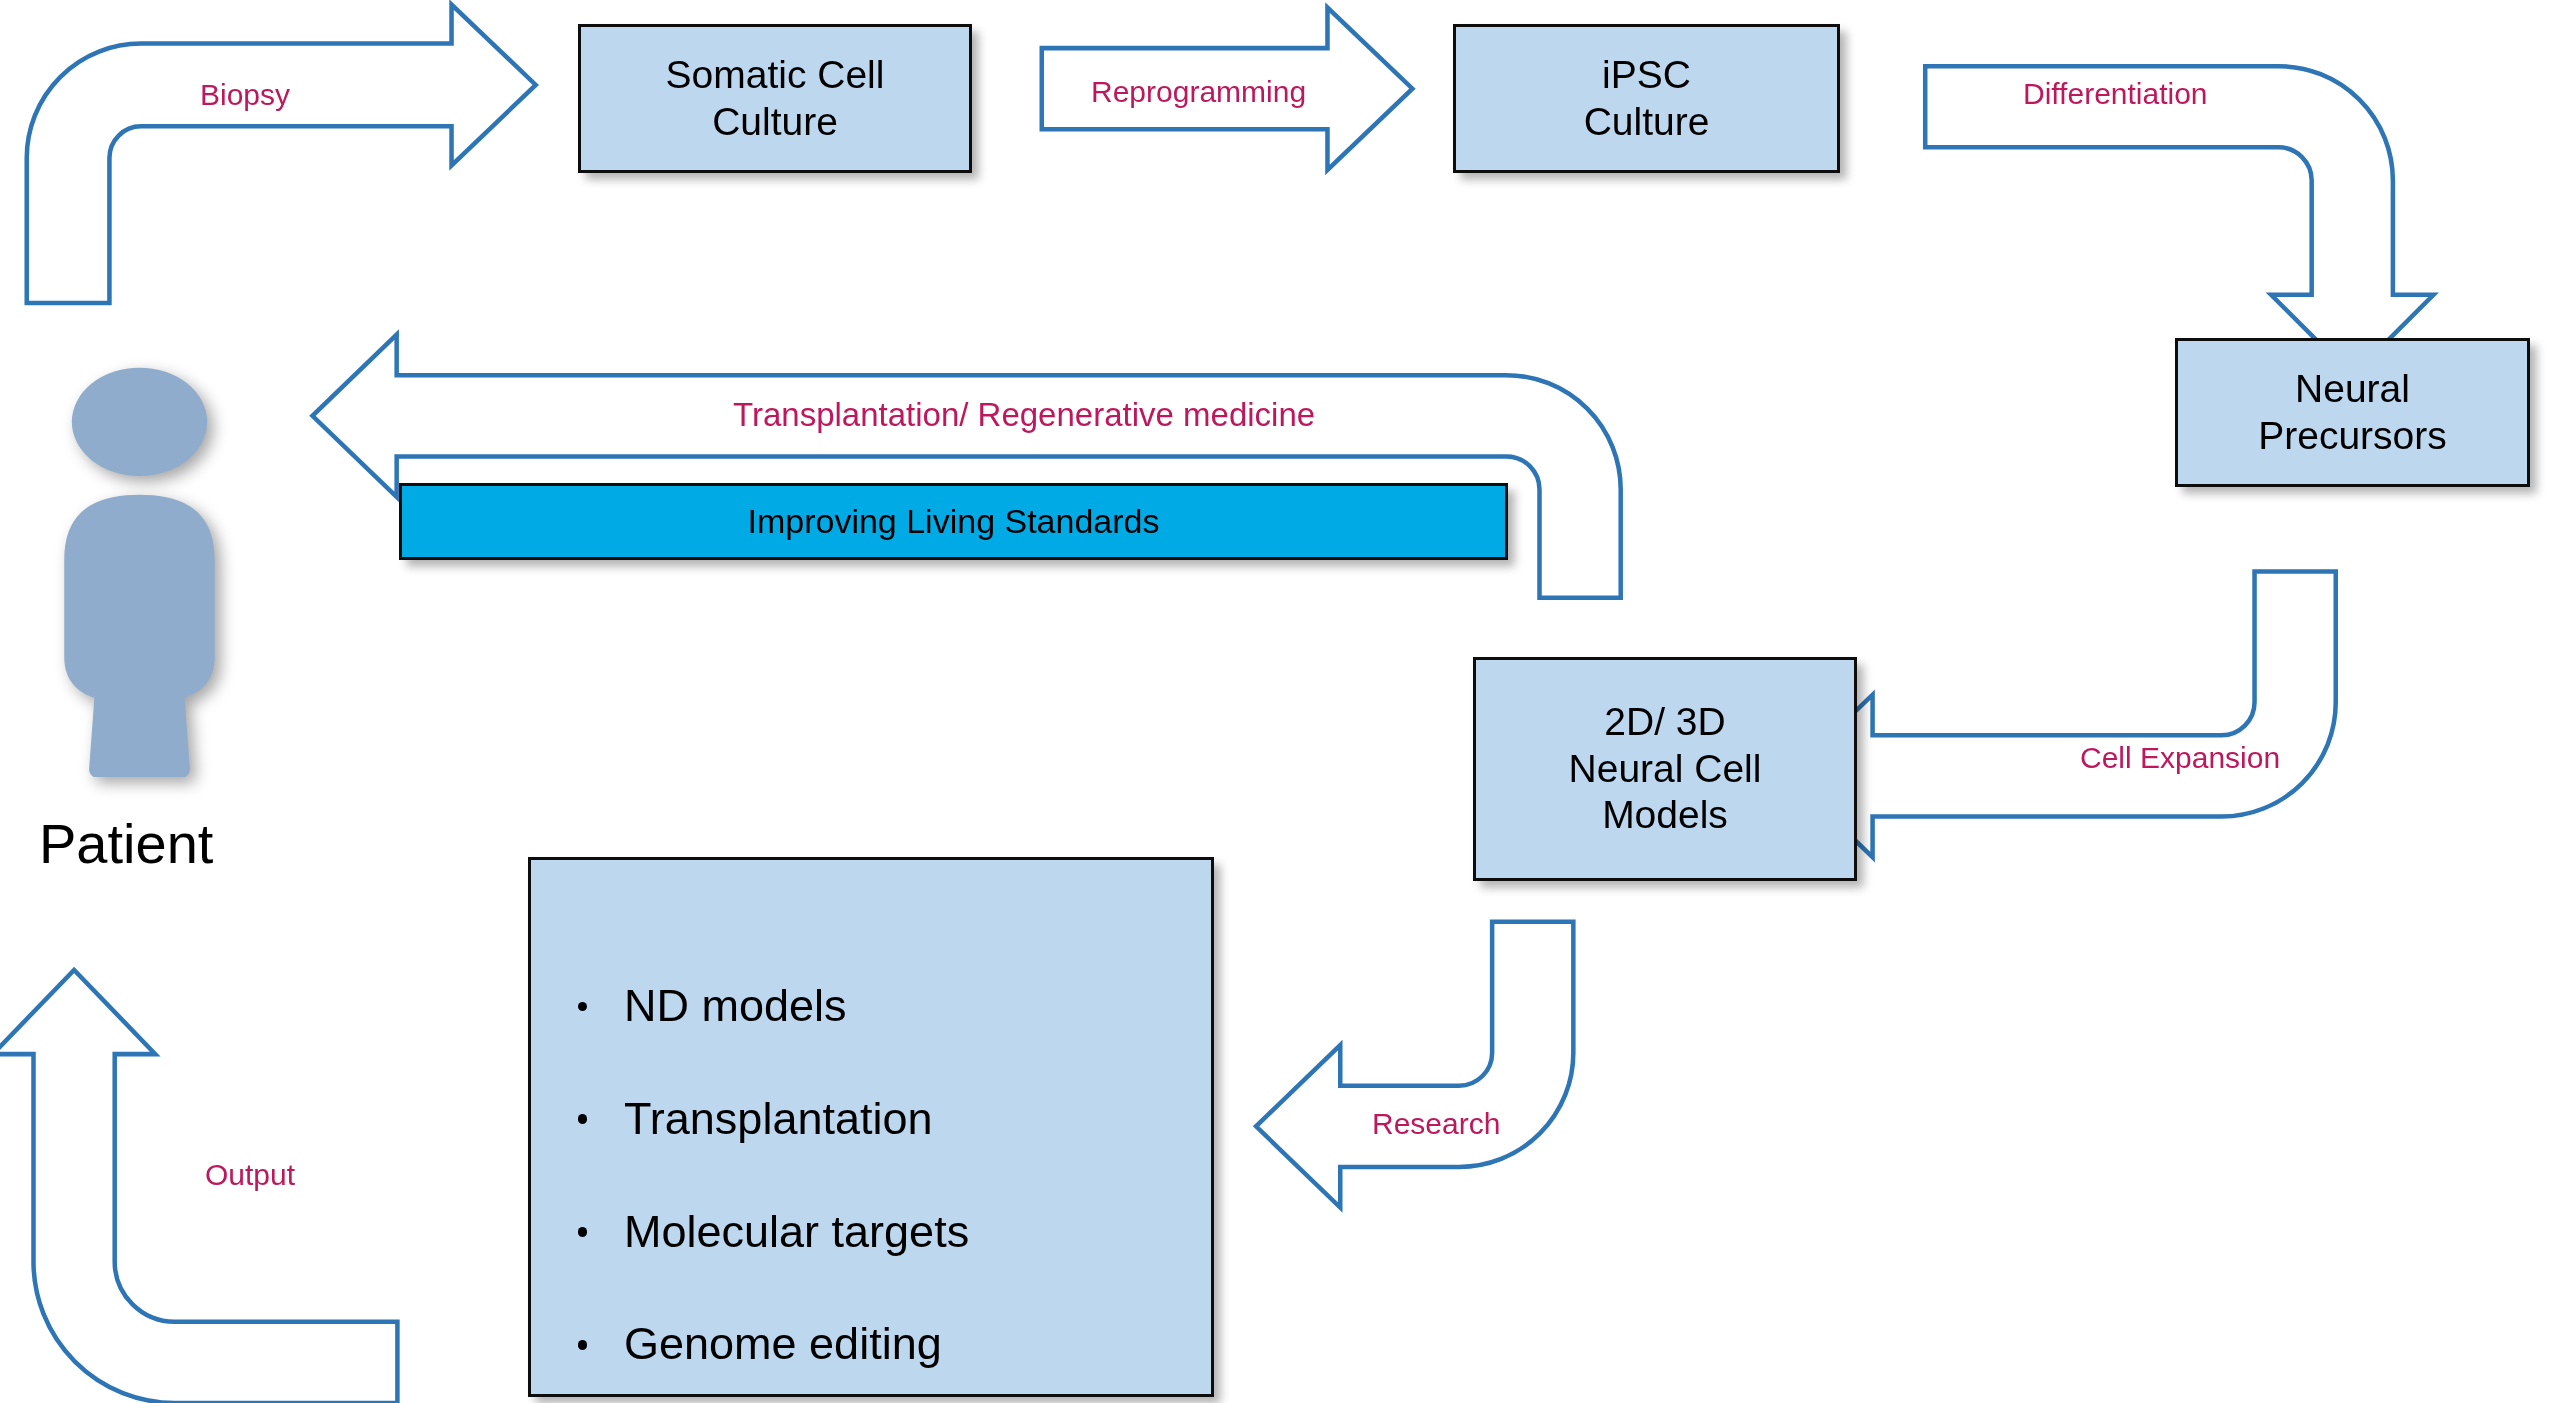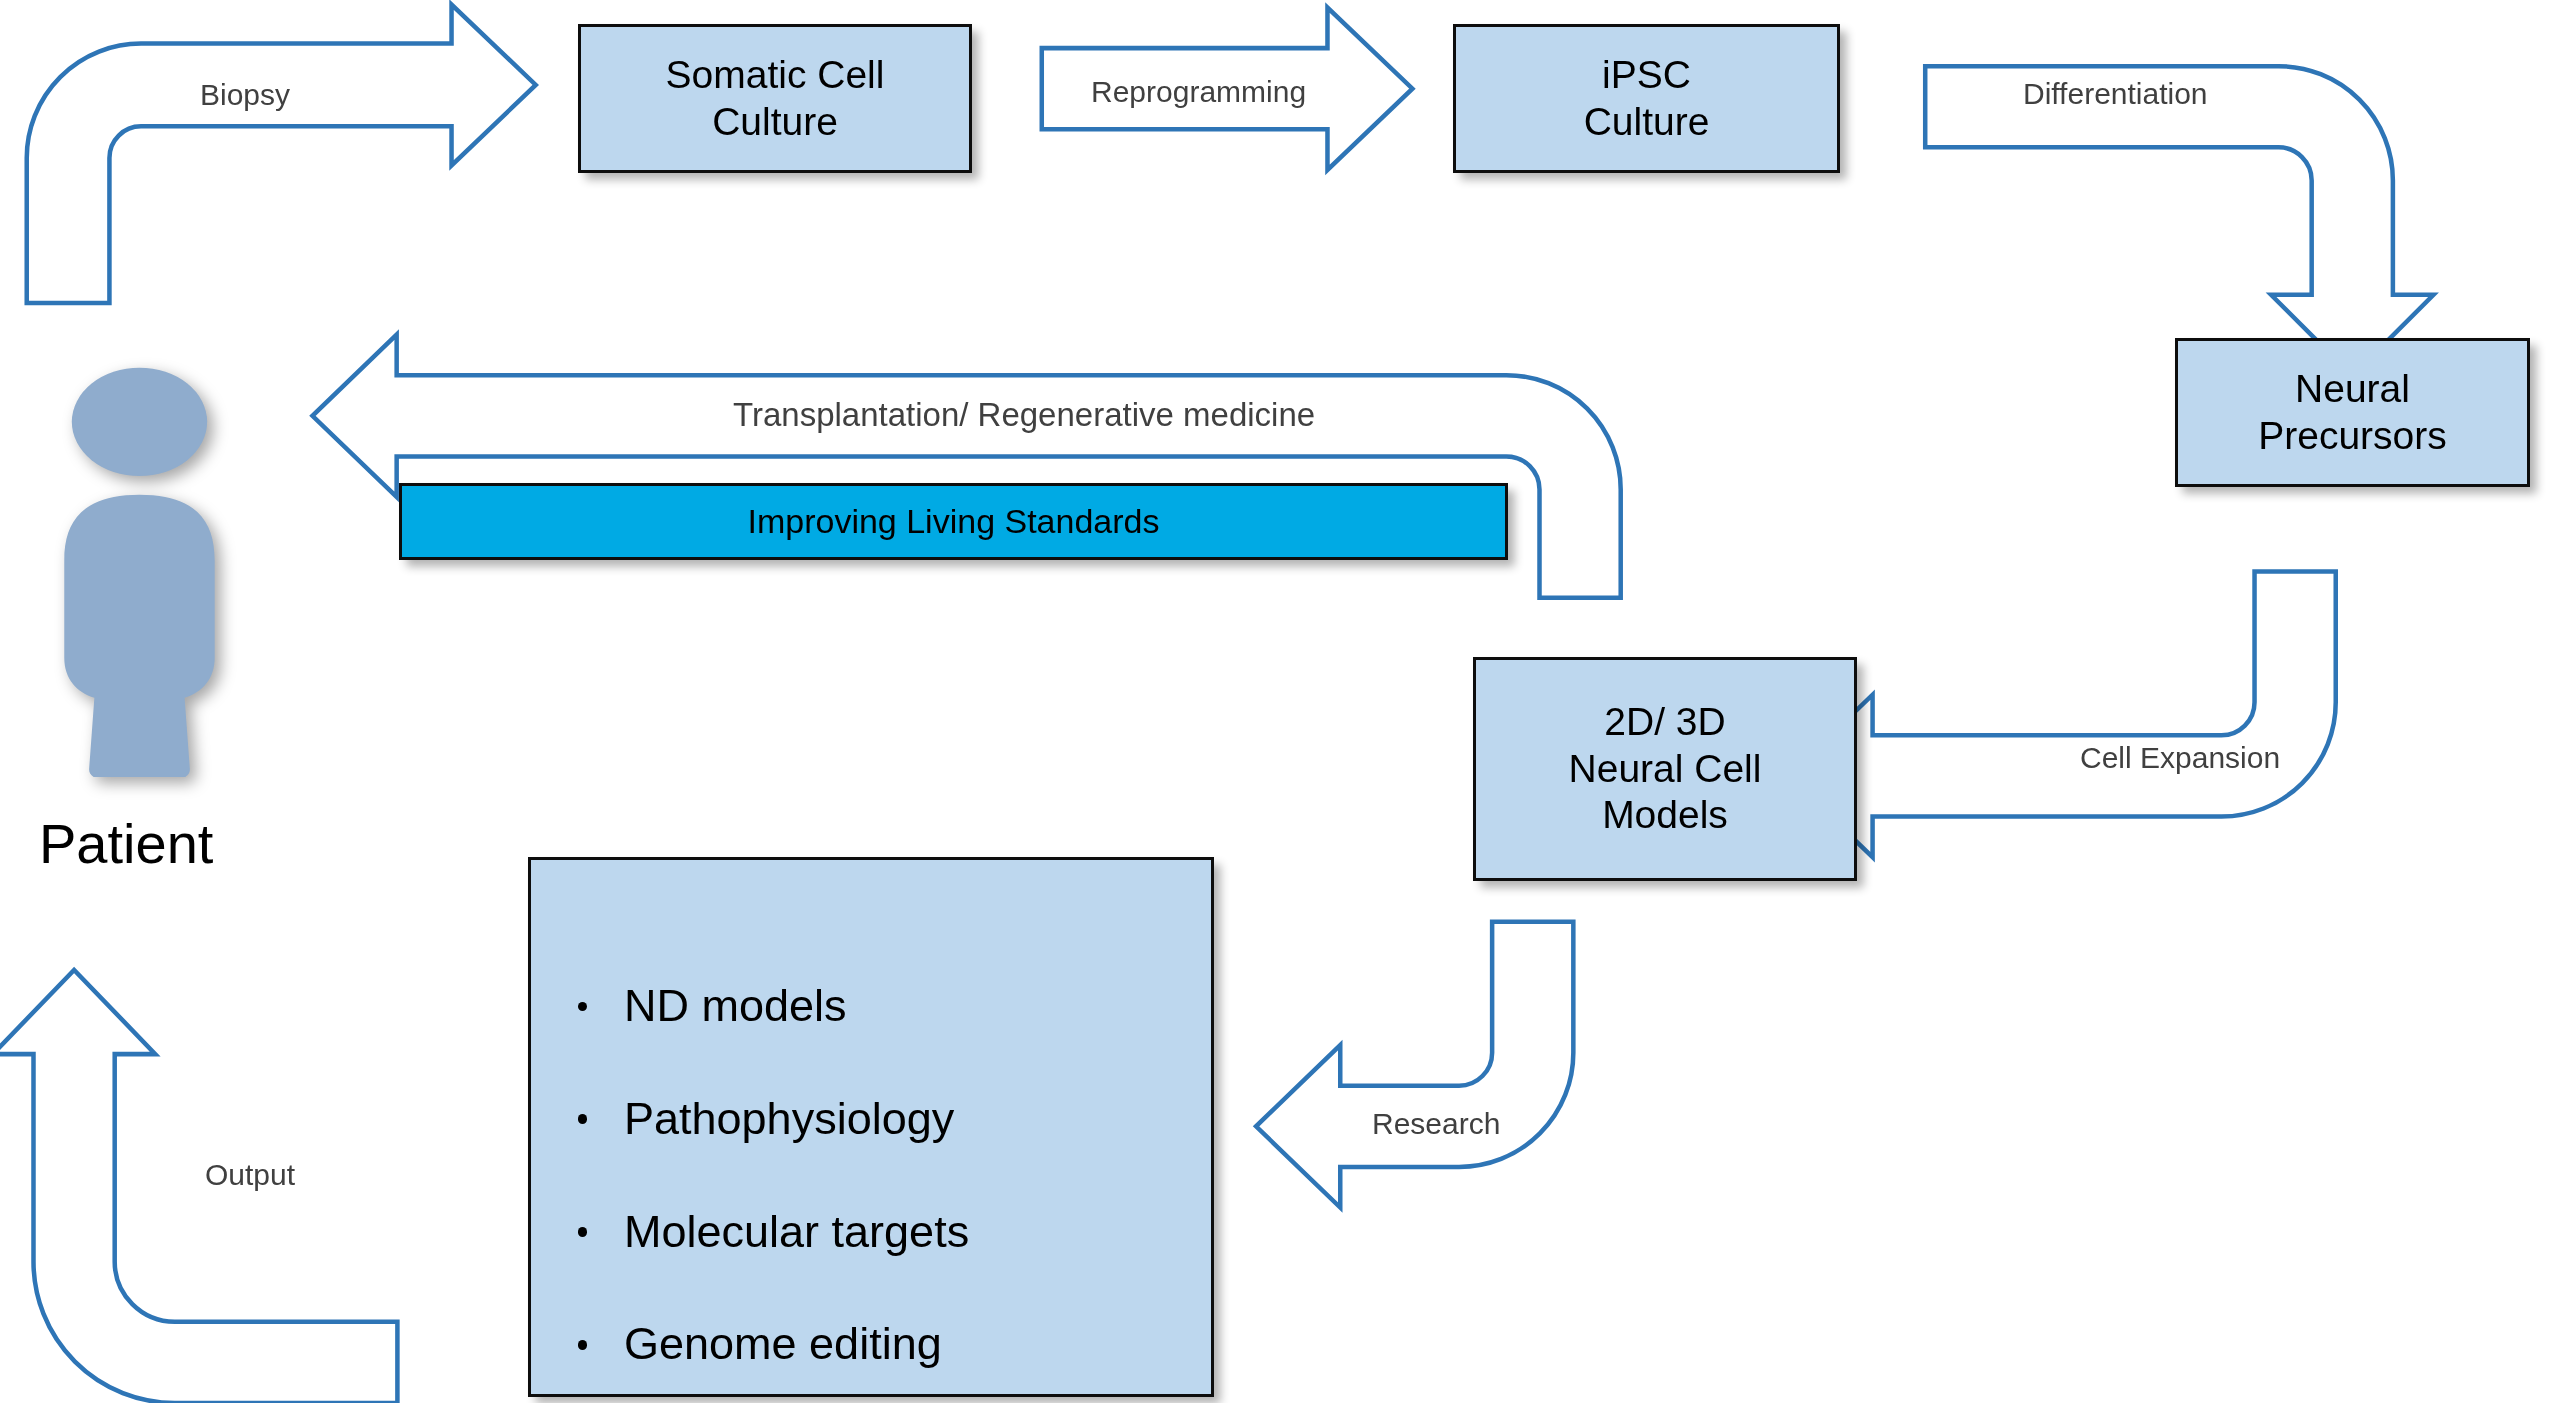--- a/index.html
+++ b/index.html
@@ -65,21 +65,21 @@
     top:50%;
     width:9.8px;height:9.8px;
     margin-top:-4.5px;
     background:#000;
     border-radius:50%;
   }
 
   
   .caption{
     position:absolute;
-    color:#404040;
+    color:#be185d;
     font-size:30px;
     line-height:1.1;
     white-space:nowrap;
   }
   .caption.big{ font-size:33px;text-align:right; }
 
   
   .patient{
     position:absolute;
     filter:drop-shadow(6.8px 6.8px 7.5px rgba(0,0,0,0.35));
@@ -213,21 +213,21 @@
 
   <div class="node" style="left:1473px; top:657px; width:384px; height:224px;">2D/ 3D
 Neural Cell
 Models</div>
 
   <div class="node highlight" style="left:399px; top:483px; width:1109px; height:77px;">Improving Living Standards</div>
 
   <div class="node listbox" style="left:528px; top:857px; width:686px; height:540px;">
     <ul class="bullets">
       <li>ND models</li>
-      <li>Pathophysiology</li>
+      <li>Transplantation</li>
       <li>Molecular targets</li>
       <li>Genome editing</li>
       <li>Drug screening</li>
       
       
       
     </ul>
   </div>
 
   <div class="patient" style="left:53px; top:363px; width:188px; height:414px;">

